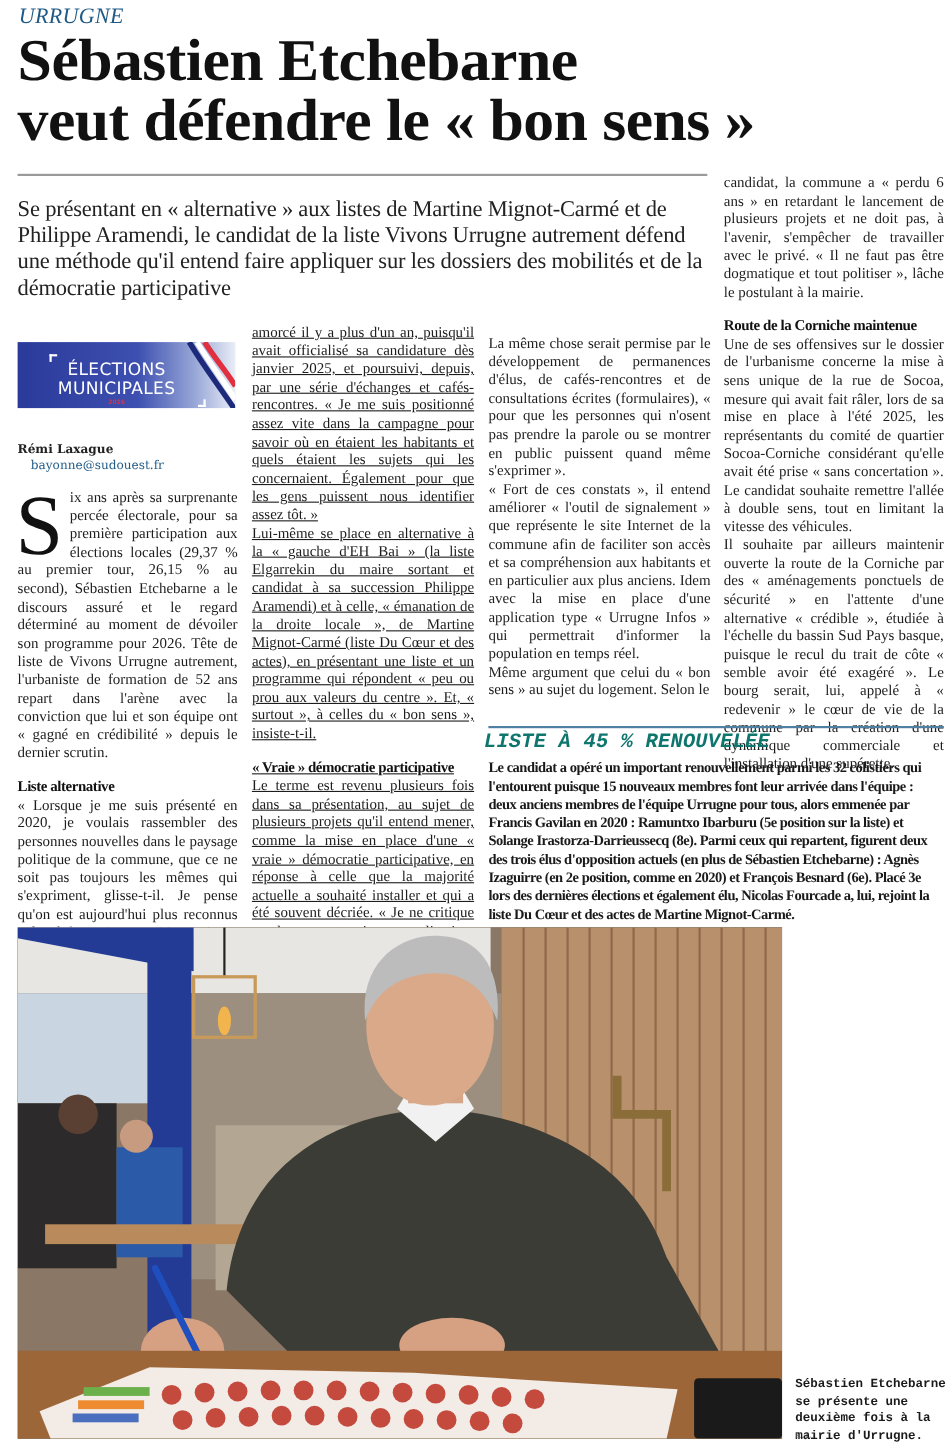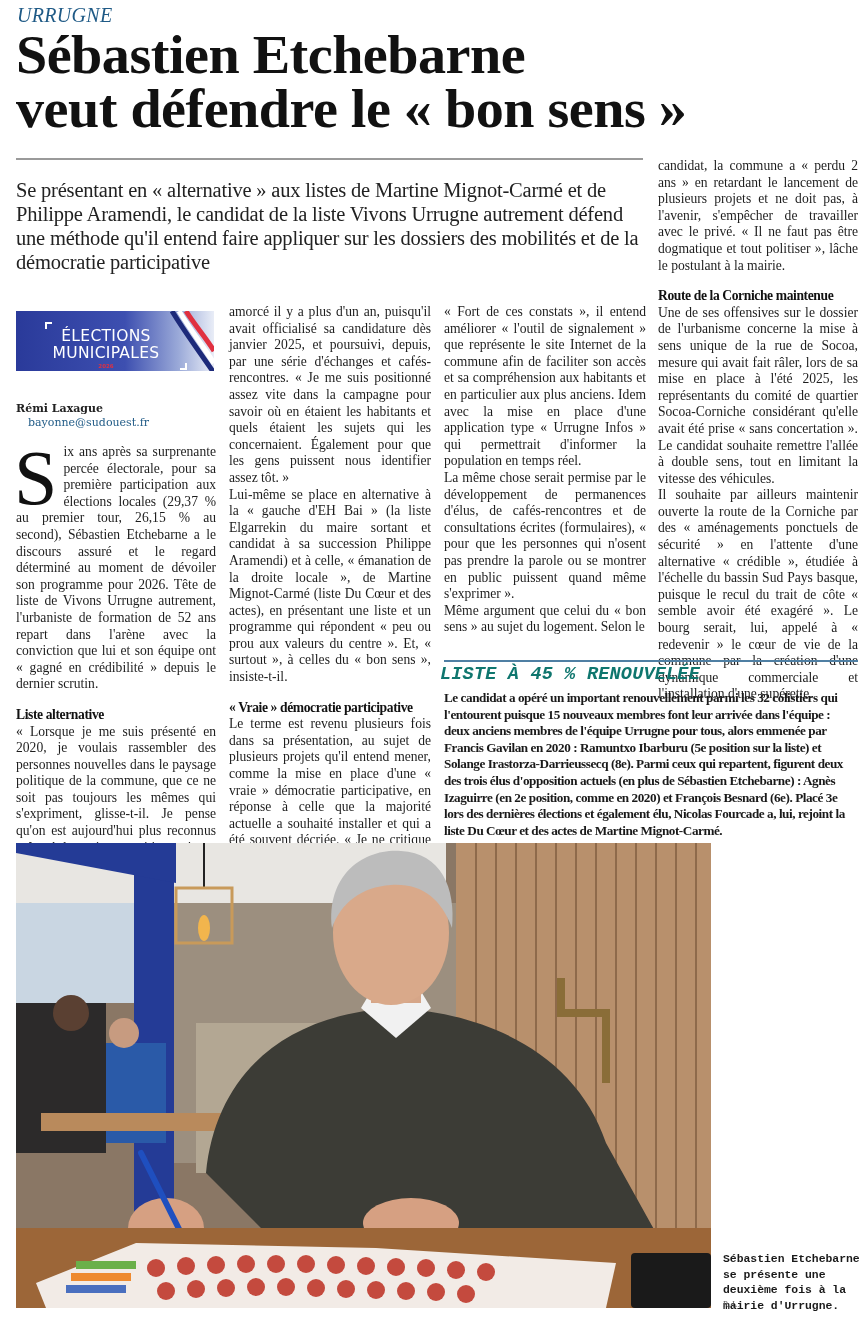--- a/index.html
+++ b/index.html
@@ -86,35 +86,35 @@
 <div class="email">bayonne@sudouest.fr</div>
 
 <div class="col" style="left:16px; top:444px; width:200px;">
   <p>
     <span class="dropcap">S</span><span>ix ans après sa surprenante percée électorale, pour sa première participation aux élections locales (29,37 % au premier tour, 26,15 % au second), Sébastien Etchebarne a le discours assuré et le regard déterminé au moment de dévoiler son programme pour 2026. Tête de liste de Vivons Urrugne autrement, l'urbaniste de formation de 52 ans repart dans l'arène avec la conviction que lui et son équipe ont « gagné en crédibilité » depuis le dernier scrutin.</span>
   </p>
   <p class="subhead" style="margin-top:14px;">Liste alternative</p>
   <p>« Lorsque je me suis présenté en 2020, je voulais rassembler des personnes nouvelles dans le paysage politique de la commune, que ce ne soit pas toujours les mêmes qui s'expriment, glisse-t-il. Je pense qu'on est aujourd'hui plus reconnus grâce à la vraie opposition qu'on a affichée et au travail qu'on a fourni. » Travail</p>
 </div>
 
-<div class="col" style="left:229px; top:304px; width:202px;">
+<div class="col" style="left:229px; top:294px; width:202px;text-decoration:underline;">
   <p>amorcé il y a plus d'un an, puisqu'il avait officialisé sa candidature dès janvier 2025, et poursuivi, depuis, par une série d'échanges et cafés-rencontres. « Je me suis positionné assez vite dans la campagne pour savoir où en étaient les habitants et quels étaient les sujets qui les concernaient. Également pour que les gens puissent nous identifier assez tôt. »</p>
   <p>Lui-même se place en alternative à la « gauche d'EH Bai » (la liste Elgarrekin du maire sortant et candidat à sa succession Philippe Aramendi) et à celle, « émanation de la droite locale », de Martine Mignot-Carmé (liste Du Cœur et des actes), en présentant une liste et un programme qui répondent « peu ou prou aux valeurs du centre ». Et, « surtout », à celles du « bon sens », insiste-t-il.</p>
   <p class="subhead" style="margin-top:14px;">« Vraie » démocratie participative</p>
   <p>Le terme est revenu plusieurs fois dans sa présentation, au sujet de plusieurs projets qu'il entend mener, comme la mise en place d'une « vraie » démocratie participative, en réponse à celle que la majorité actuelle a souhaité installer et qui a été souvent décriée. « Je ne critique pas le concept mais son application, précise le postulant. Il aurait fallu mettre en place de vrais comités de quartiers</p>
 </div>
 
 <div class="col" style="left:444px; top:304px; width:202px;">
+  <p>La même chose serait permise par le développement de permanences d'élus, de cafés-rencontres et de consultations écrites (formulaires), « pour que les personnes qui n'osent pas prendre la parole ou se montrer en public puissent quand même s'exprimer ».</p>
   <p>« Fort de ces constats », il entend améliorer « l'outil de signalement » que représente le site Internet de la commune afin de faciliter son accès et sa compréhension aux habitants et en particulier aux plus anciens. Idem avec la mise en place d'une application type « Urrugne Infos » qui permettrait d'informer la population en temps réel.</p>
-  <p>La même chose serait permise par le développement de permanences d'élus, de cafés-rencontres et de consultations écrites (formulaires), « pour que les personnes qui n'osent pas prendre la parole ou se montrer en public puissent quand même s'exprimer ».</p>
   <p>Même argument que celui du « bon sens » au sujet du logement. Selon le</p>
 </div>
 
 <div class="col" style="left:658px; top:158px; width:200px;">
-  <p>candidat, la commune a « perdu 2 ans » en retardant le lancement de plusieurs projets et ne doit pas, à l'avenir, s'empêcher de travailler avec le privé. « Il ne faut pas être dogmatique et tout politiser », lâche le postulant à la mairie.</p>
+  <p>candidat, la commune a « perdu 6 ans » en retardant le lancement de plusieurs projets et ne doit pas, à l'avenir, s'empêcher de travailler avec le privé. « Il ne faut pas être dogmatique et tout politiser », lâche le postulant à la mairie.</p>
   <p class="subhead" style="margin-top:14px;">Route de la Corniche maintenue</p>
   <p>Une de ses offensives sur le dossier de l'urbanisme concerne la mise à sens unique de la rue de Socoa, mesure qui avait fait râler, lors de sa mise en place à l'été 2025, les représentants du comité de quartier Socoa-Corniche considérant qu'elle avait été prise « sans concertation ». Le candidat souhaite remettre l'allée à double sens, tout en limitant la vitesse des véhicules.</p>
   <p>Il souhaite par ailleurs maintenir ouverte la route de la Corniche par des « aménagements ponctuels de sécurité » en l'attente d'une alternative « crédible », étudiée à l'échelle du bassin Sud Pays basque, puisque le recul du trait de côte « semble avoir été exagéré ». Le bourg serait, lui, appelé à « redevenir » le cœur de vie de la commune par la création d'une dynamique commerciale et l'installation d'une supérette.</p>
 </div>
 
 <div class="box-rule"></div>
 <div class="box-title">LISTE À 45 % RENOUVELÉE</div>
 <p class="box-body">Le candidat a opéré un important renouvellement parmi les 32 colistiers qui l'entourent puisque 15 nouveaux membres font leur arrivée dans l'équipe : deux anciens membres de l'équipe Urrugne pour tous, alors emmenée par Francis Gavilan en 2020 : Ramuntxo Ibarburu (5e position sur la liste) et Solange Irastorza-Darrieussecq (8e). Parmi ceux qui repartent, figurent deux des trois élus d'opposition actuels (en plus de Sébastien Etchebarne) : Agnès Izaguirre (en 2e position, comme en 2020) et François Besnard (6e). Placé 3e lors des dernières élections et également élu, Nicolas Fourcade a, lui, rejoint la liste Du Cœur et des actes de Martine Mignot-Carmé.</p>
 
 <div class="photo" title="Sébastien Etchebarne seated at a café table, signing a leaflet with a blue pen">

